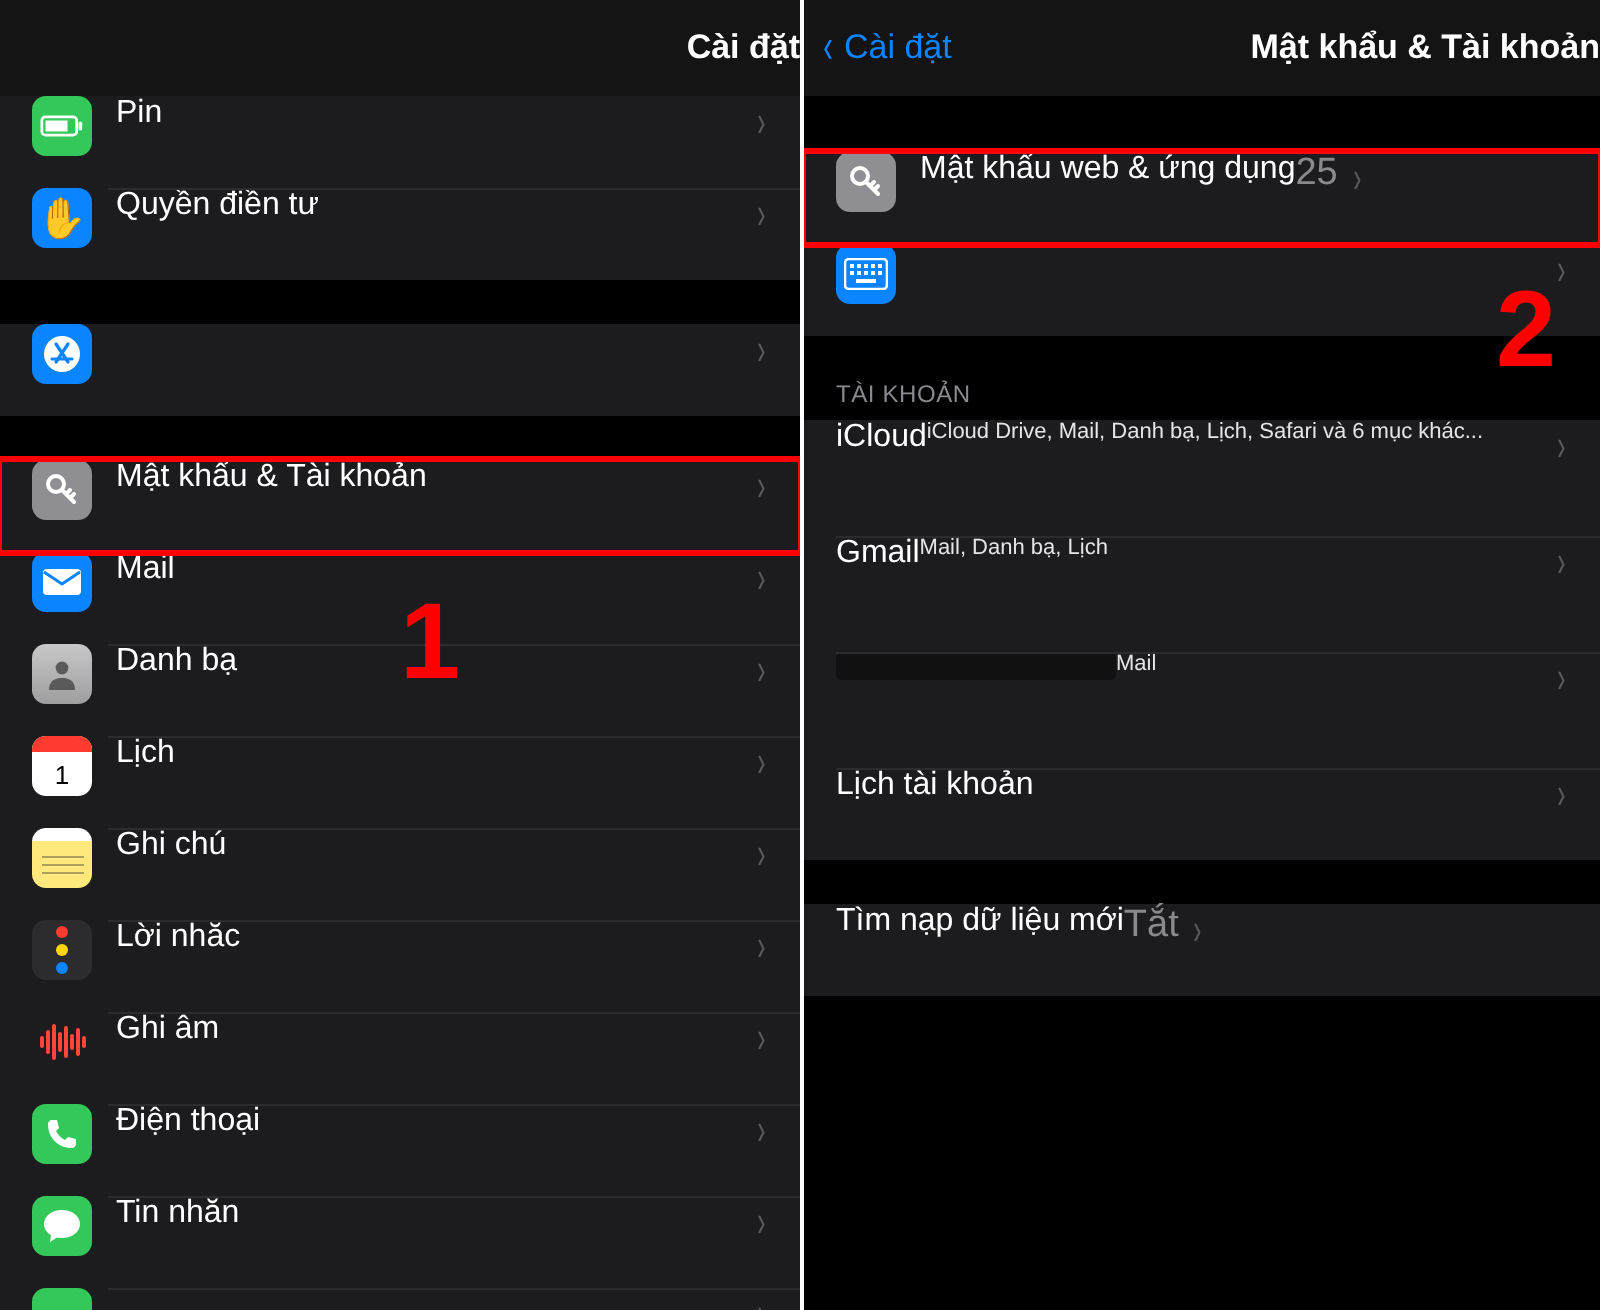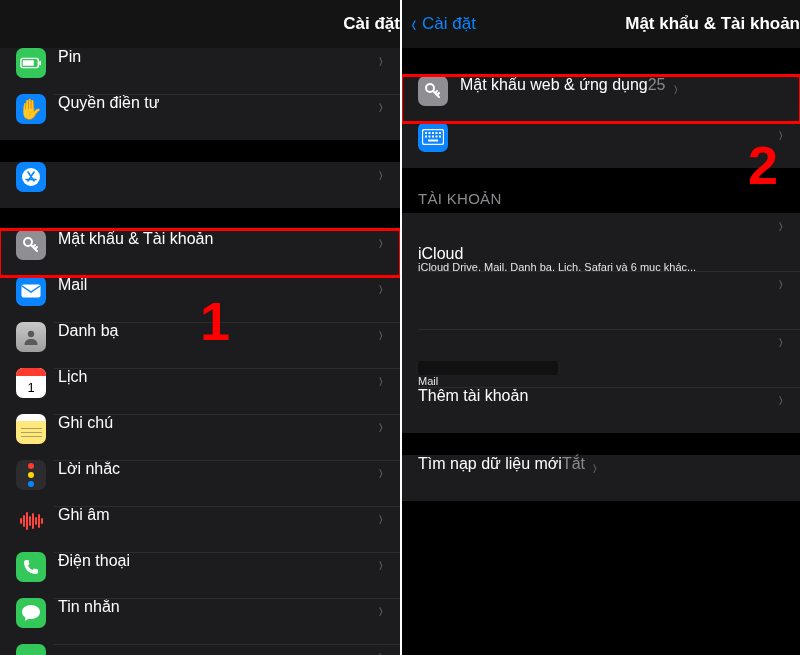--- a/index.html
+++ b/index.html
@@ -41,21 +41,21 @@
     font-weight: 400;
     gap: 4px;
   }
   .back .chev {
     font-size: 24px;
     line-height: 1;
     transform: scaleX(0.6);
   }
   .group-header {
     color: #8a8a8e;
-    font-size: 15px;
+    font-size: 12px;
     padding: 22px 16px 6px 16px;
     text-transform: uppercase;
     letter-spacing: 0.3px;
   }
   .row {
     background: #1c1c1e;
     display: flex;
     padding: 0 16px;
     height: 46px;
     position: relative;
@@ -71,24 +71,24 @@
   .icon {
     width: 30px; height: 30px;
     border-radius: 7px;
     margin-right: 12px;
     display: flex;
     align-items: center; justify-content: center;
     font-size: 16px; color: #fff;
     flex-shrink: 0;
     overflow: hidden;
   }
-  .txtcol { display: flex; flex-direction: column; min-width: 0; flex: 1; margin-top: 32px; }
+  .txtcol { display: flex; flex-direction: row; min-width: 0; flex: 1; }
   .label { color: #fff; font-size: 16px; white-space: nowrap; overflow: hidden; text-overflow: ellipsis;}
   .sub   { color: #e5e5e5; font-size: 11px; white-space: nowrap; overflow: hidden; text-overflow: ellipsis;}
-  .right-val { color: #8a8a8e; font-size: 16px; margin-right: 6px; }
+  .right-val { color: #8a8a8e; font-size: 19px; margin-right: 6px; }
   .chevron {
     color: #5a5a5e;
     font-size: 22px;
     font-weight: 300;
     transform: scaleX(0.55);
     margin-left: auto;
   }
   .sep { height: 22px; }
   .highlight {
     outline: 3px solid #ff0000;
@@ -330,31 +330,35 @@
   <div class="group-header">TÀI KHOẢN</div>
 
   <div class="row tall noicon">
     <div class="txtcol">
       <span class="label">iCloud</span>
       <span class="sub">iCloud Drive, Mail, Danh bạ, Lịch, Safari và 6 mục khác...</span>
     </div>
     <span class="chevron">›</span>
   </div>
   <div class="row tall noicon">
+    <div class="txtcol">
+      <span class="label">Gmail</span>
+      <span class="sub">Mail, Danh bạ, Lịch</span>
+    </div>
     <span class="chevron">›</span>
   </div>
   <div class="row tall noicon">
     <div class="txtcol">
       <span class="label" style="background:#111;border-radius:3px;width:140px;height:14px;"></span>
       <span class="sub">Mail</span>
     </div>
     <span class="chevron">›</span>
   </div>
   <div class="row noicon">
-    <span class="label">Thêm tài khoản</span>
+    <span class="label">Lịch tài khoản</span>
     <span class="chevron">›</span>
   </div>
 
   <div class="sep"></div>
 
   <div class="row noicon">
     <span class="label">Tìm nạp dữ liệu mới</span>
     <span class="right-val">Tắt</span>
     <span class="chevron" style="margin-left:0">›</span>
   </div>

